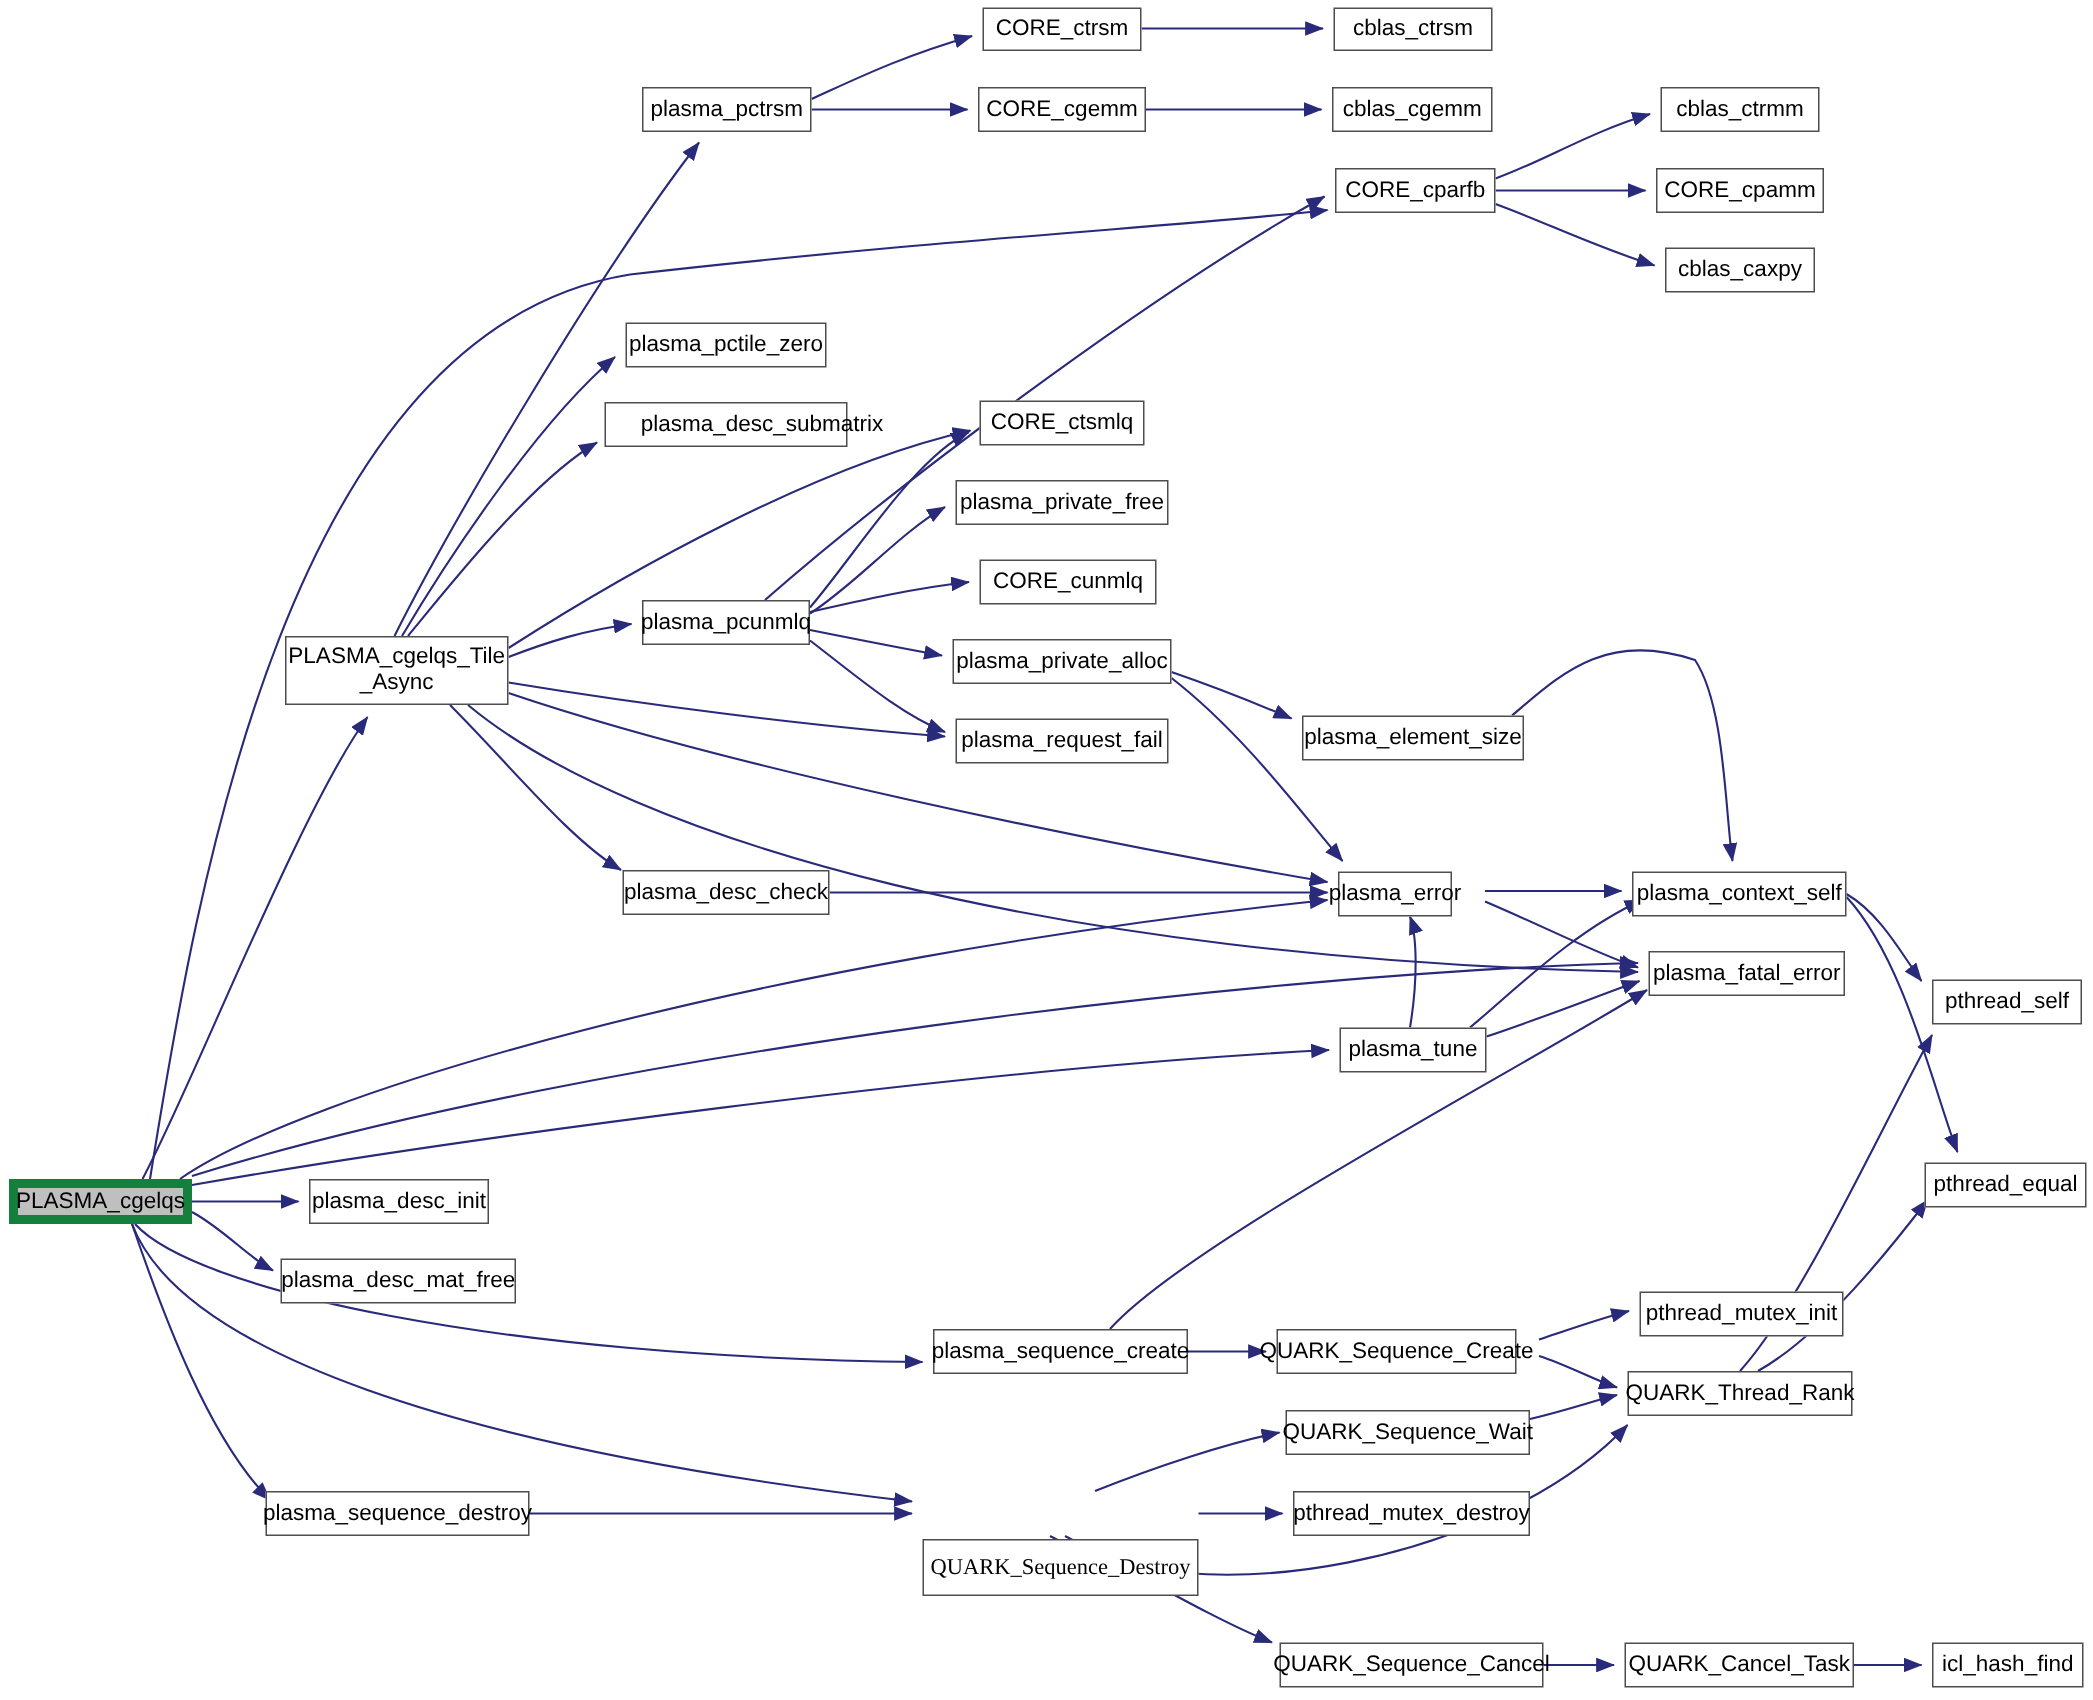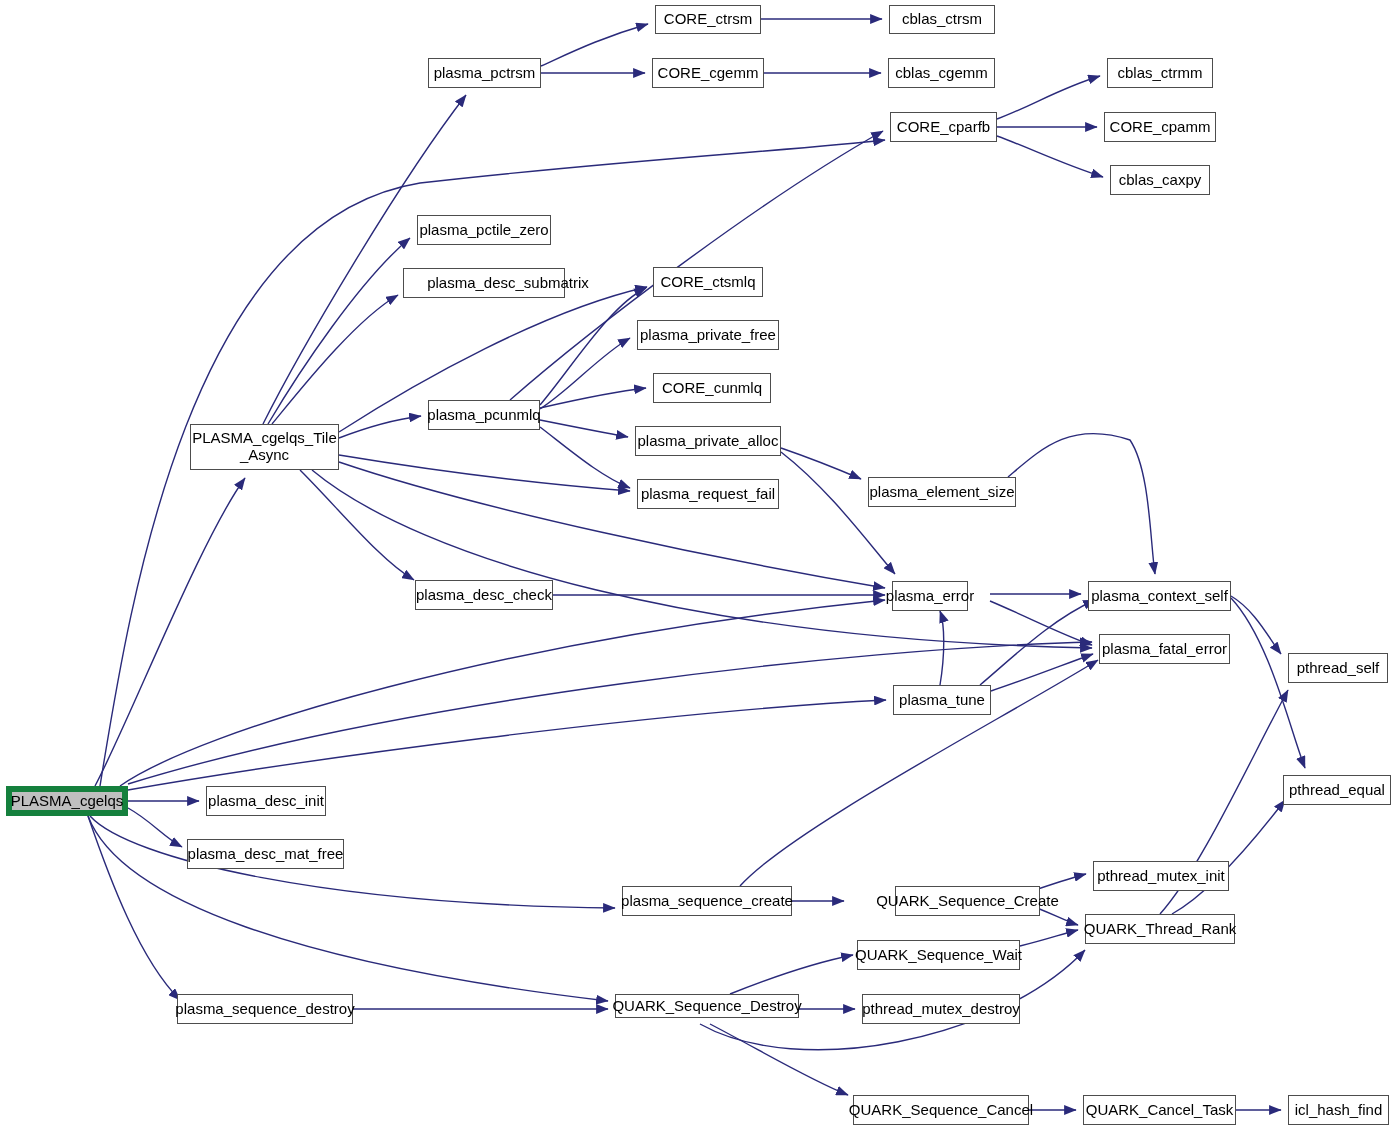--- a/index.html
+++ b/index.html
@@ -108,23 +108,23 @@
       <div class="node" style="left: 1088px; top: 581px; width: 143px; height: 30px;">plasma_context_self</div>
       <div class="node" style="left: 1099px; top: 634px; width: 131px; height: 30px;">plasma_fatal_error</div>
       <div class="node" style="left: 1288px; top: 653px; width: 100px; height: 30px;">pthread_self</div>
       <div class="node" style="left: 893px; top: 685px; width: 98px; height: 30px;">plasma_tune</div>
       <div class="node" style="left: 1283px; top: 775px; width: 108px; height: 30px;">pthread_equal</div>
       <div class="node hl" style="left: 6px; top: 786px; width: 122px; height: 30px;">PLASMA_cgelqs</div>
       <div class="node" style="left: 206px; top: 786px; width: 120px; height: 30px;">plasma_desc_init</div>
       <div class="node" style="left: 187px; top: 839px; width: 157px; height: 30px;">plasma_desc_mat_free</div>
       <div class="node" style="left: 1093px; top: 861px; width: 136px; height: 30px;">pthread_mutex_init</div>
       <div class="node" style="left: 622px; top: 886px; width: 170px; height: 30px;">plasma_sequence_create</div>
-      <div class="node" style="left: 851px; top: 886px; width: 145px; height: 30px; margin-left: 44px;">QUARK_Sequence_Create</div>
+      <div class="node" style="left: 851px; top: 886px; width: 160px; height: 30px;">QUARK_Sequence_Create</div>
       <div class="node" style="left: 1085px; top: 914px; width: 150px; height: 30px;">QUARK_Thread_Rank</div>
       <div class="node" style="left: 857px; top: 940px; width: 163px; height: 30px;">QUARK_Sequence_Wait</div>
       <div class="node" style="left: 177px; top: 994px; width: 176px; height: 30px;">plasma_sequence_destroy</div>
-      <div class="node" style="left: 615px; top: 994px; width: 184px; height: 24px;">QUARK_Sequence_Destroy</div>
+      <div class="node" style="left: 615px; top: 1026px; width: 184px; height: 38px; font-family: Liberation Serif, serif;">QUARK_Sequence_Destroy</div>
       <div class="node" style="left: 862px; top: 994px; width: 158px; height: 30px;">pthread_mutex_destroy</div>
       <div class="node" style="left: 853px; top: 1095px; width: 176px; height: 30px;">QUARK_Sequence_Cancel</div>
       <div class="node" style="left: 1083px; top: 1095px; width: 153px; height: 30px;">QUARK_Cancel_Task</div>
       <div class="node" style="left: 1288px; top: 1095px; width: 101px; height: 30px;">icl_hash_find</div>
     </div>
 </div>
 
 </body></html>

